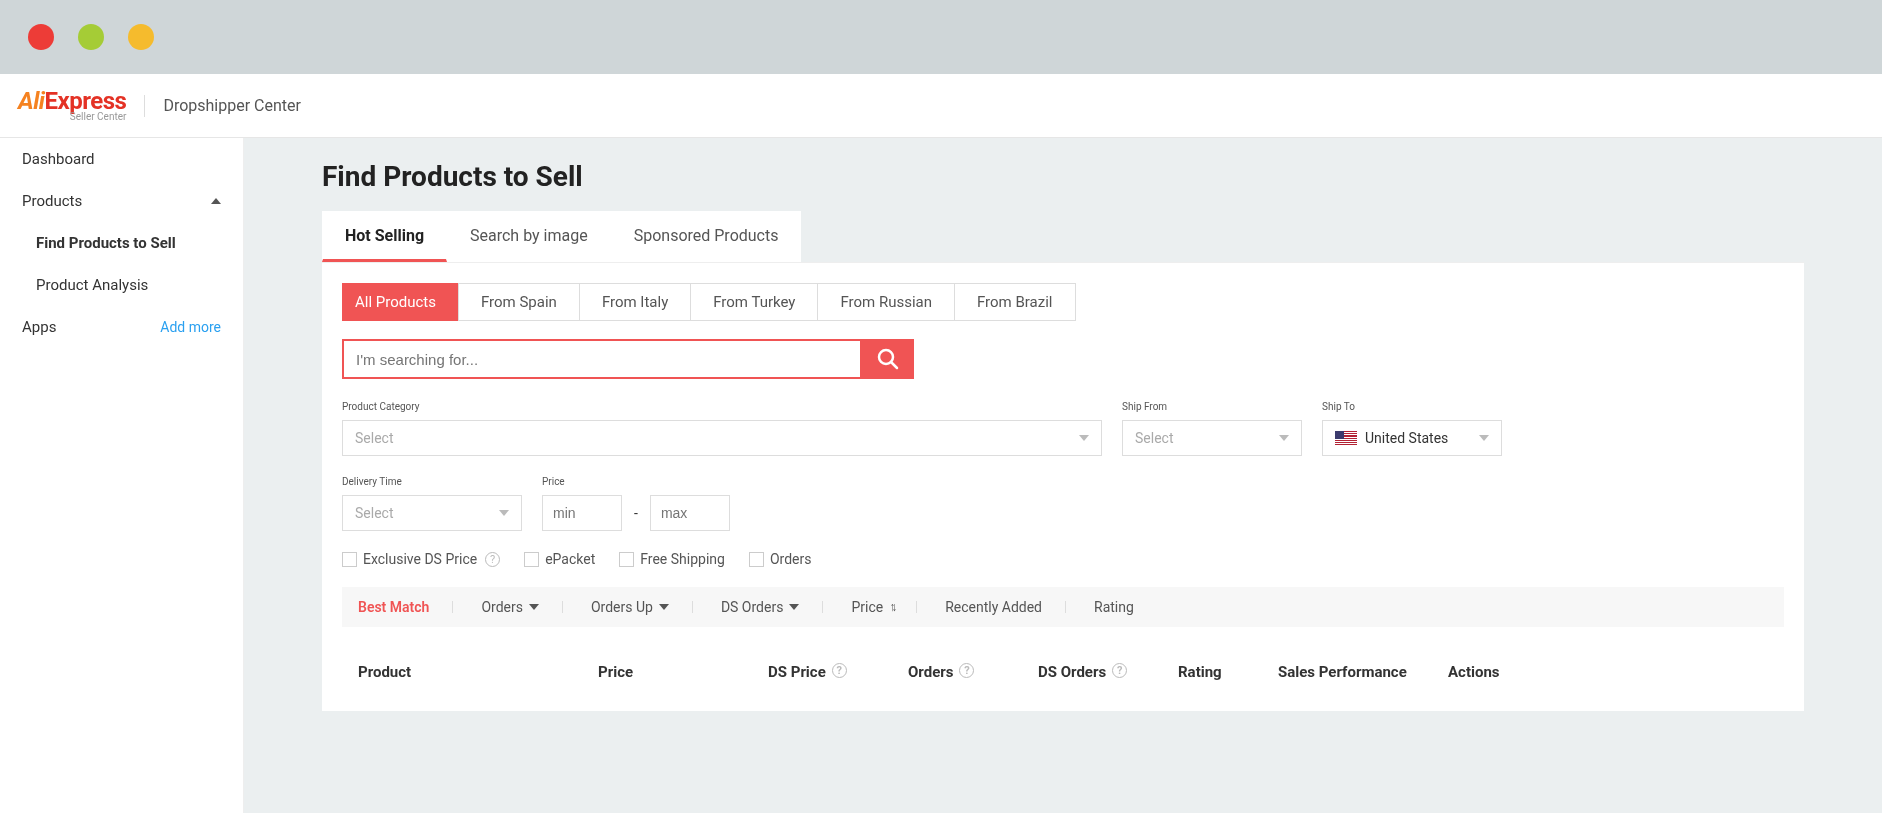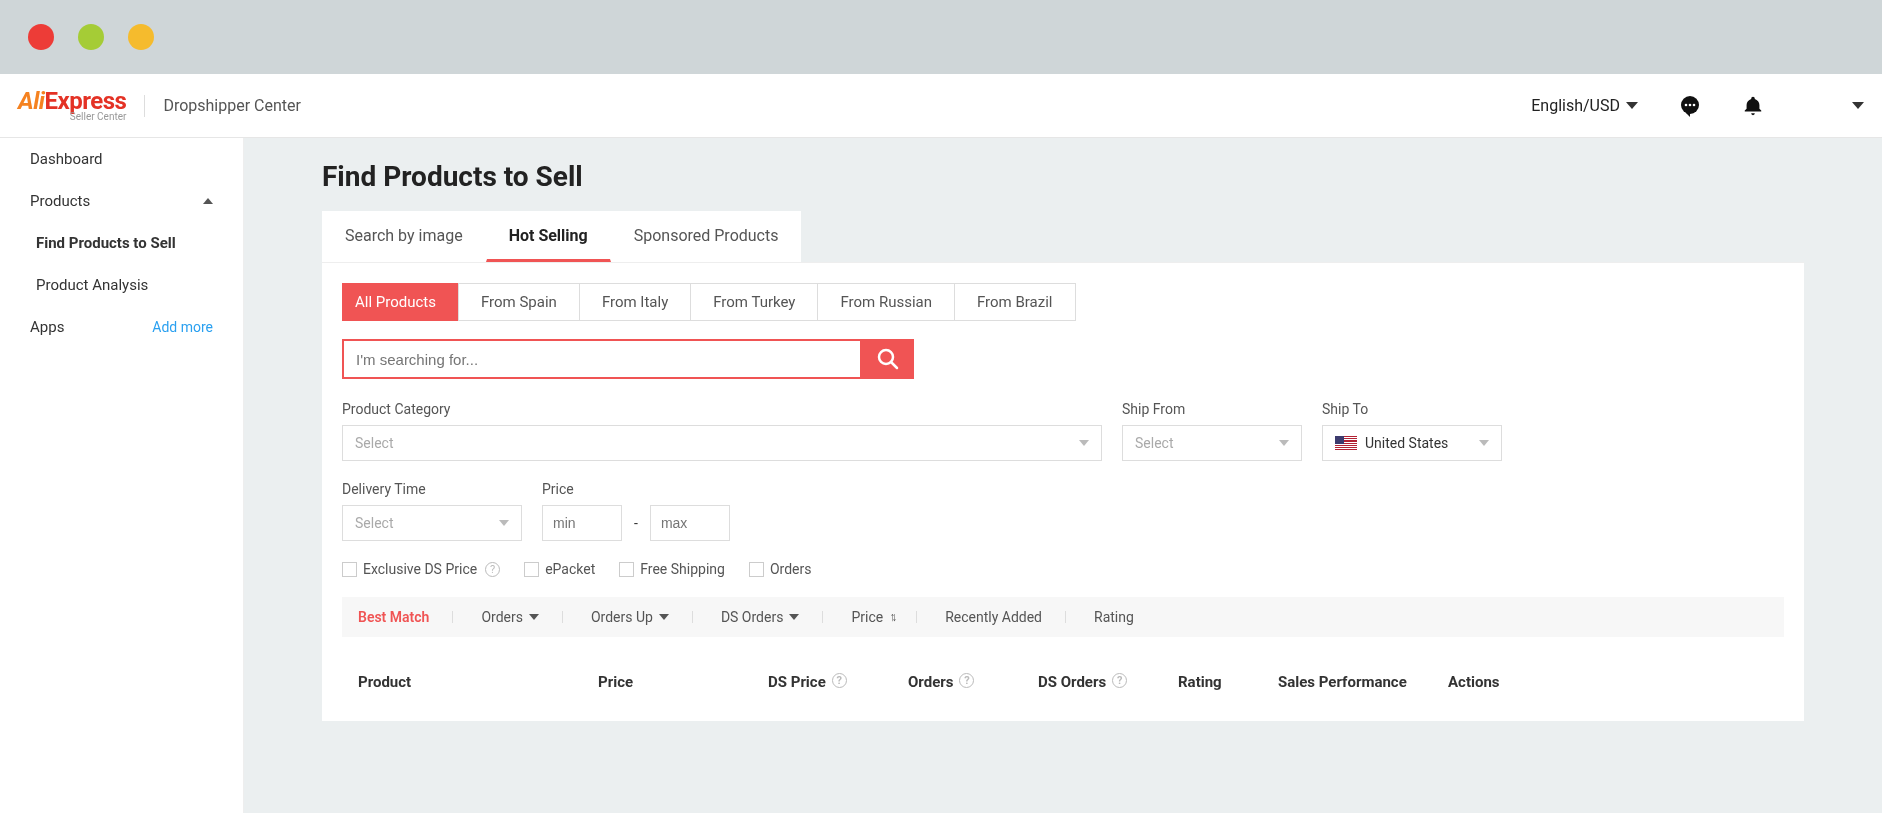--- a/index.html
+++ b/index.html
@@ -55,21 +55,21 @@
 
   
   .body-wrap { display: flex; }
   .sidebar {
     width: 244px;
     background: #fff;
     min-height: 740px;
     border-right: 1px solid #eee;
   }
   .sidebar-item {
-    padding: 12px 30px;
+    padding: 12px 22px;
     font-size: 15px;
     color: #333;
     display: flex;
     justify-content: space-between;
     align-items: center;
     cursor: pointer;
   }
   .sidebar-sub {
     padding: 12px 14px 12px 36px;
     font-size: 15px;
@@ -140,21 +140,21 @@
     background: #f05454;
     border: 2px solid #f05454;
     display: flex;
     align-items: center;
     justify-content: center;
     cursor: pointer;
   }
 
   .filters-row { display: flex; gap: 20px; margin-bottom: 20px; }
   .filter-block { display: flex; flex-direction: column; gap: 8px; }
-  .filter-label { font-size: 14px; color: #555; }
+  .filter-label { font-size: 10px; color: #555; }
   .select-box {
     border: 1px solid #ddd;
     padding: 8px 12px;
     font-size: 14px;
     color: #aaa;
     display: flex;
     align-items: center;
     justify-content: space-between;
     background: #fff;
     height: 36px;
@@ -249,43 +249,20 @@
 
 <div class="header">
   <div class="header-left">
     <div class="logo-wrap">
       <span class="logo-text"><span class="ali-a">Ali</span><span class="ali-rest">Express</span></span>
       <span class="logo-sub">Seller Center</span>
     </div>
     <div class="header-divider"></div>
     <div class="header-title">Dropshipper Center</div>
   </div>
-  <div class="header-right">
-    <div class="lang-selector">
-      <span>English/USD</span>
-      <span class="caret-down"></span>
-    </div>
-    <div class="icon-circle">
-      <svg width="24" height="24" viewBox="0 0 24 24">
-          <circle cx="12" cy="11" r="9" fill="#111"></circle>
-          <path d="M8 19 L12 23 L12 19 Z" fill="#111"></path>
-          <circle cx="8" cy="11" r="1.3" fill="#fff"></circle>
-          <circle cx="12" cy="11" r="1.3" fill="#fff"></circle>
-          <circle cx="16" cy="11" r="1.3" fill="#fff"></circle>
-        </svg>
-    </div>
-    <div class="icon-circle">
-      <svg width="22" height="22" viewBox="0 0 24 24" fill="#111">
-          <path d="M12 2a2 2 0 0 0-2 2v.3C7.2 5.2 5 7.8 5 11v4l-2 2v1h18v-1l-2-2v-4c0-3.2-2.2-5.8-5-6.7V4a2 2 0 0 0-2-2zM10 20a2 2 0 0 0 4 0h-4z"></path>
-        </svg>
-    </div>
-    <div class="icon-circle" style="width:60px; justify-content:flex-end;">
-      <span class="caret-down"></span>
-    </div>
-  </div>
 </div>
 
 <div class="body-wrap">
 
   <div class="sidebar">
     <div class="sidebar-item">
       <span>Dashboard</span>
     </div>
     <div class="sidebar-item">
       <span>Products</span>
@@ -300,22 +277,22 @@
     <div class="sidebar-item">
       <span>Apps</span>
       <span class="sidebar-addmore">Add more</span>
     </div>
   </div>
 
   <div class="main">
     <div class="page-title">Find Products to Sell</div>
 
     <div class="tabs">
+      <div class="tab active"><span>Hot Selling</span></div>
       <div class="tab"><span>Search by image</span></div>
-      <div class="tab active"><span>Hot Selling</span></div>
       <div class="tab"><span>Sponsored Products</span></div>
     </div>
 
     <div class="panel">
 
       <div class="source-tabs">
         <div class="source-tab active"><span>All Products</span></div>
         <div class="source-tab"><span>From Spain</span></div>
         <div class="source-tab"><span>From Italy</span></div>
         <div class="source-tab"><span>From Turkey</span></div>

